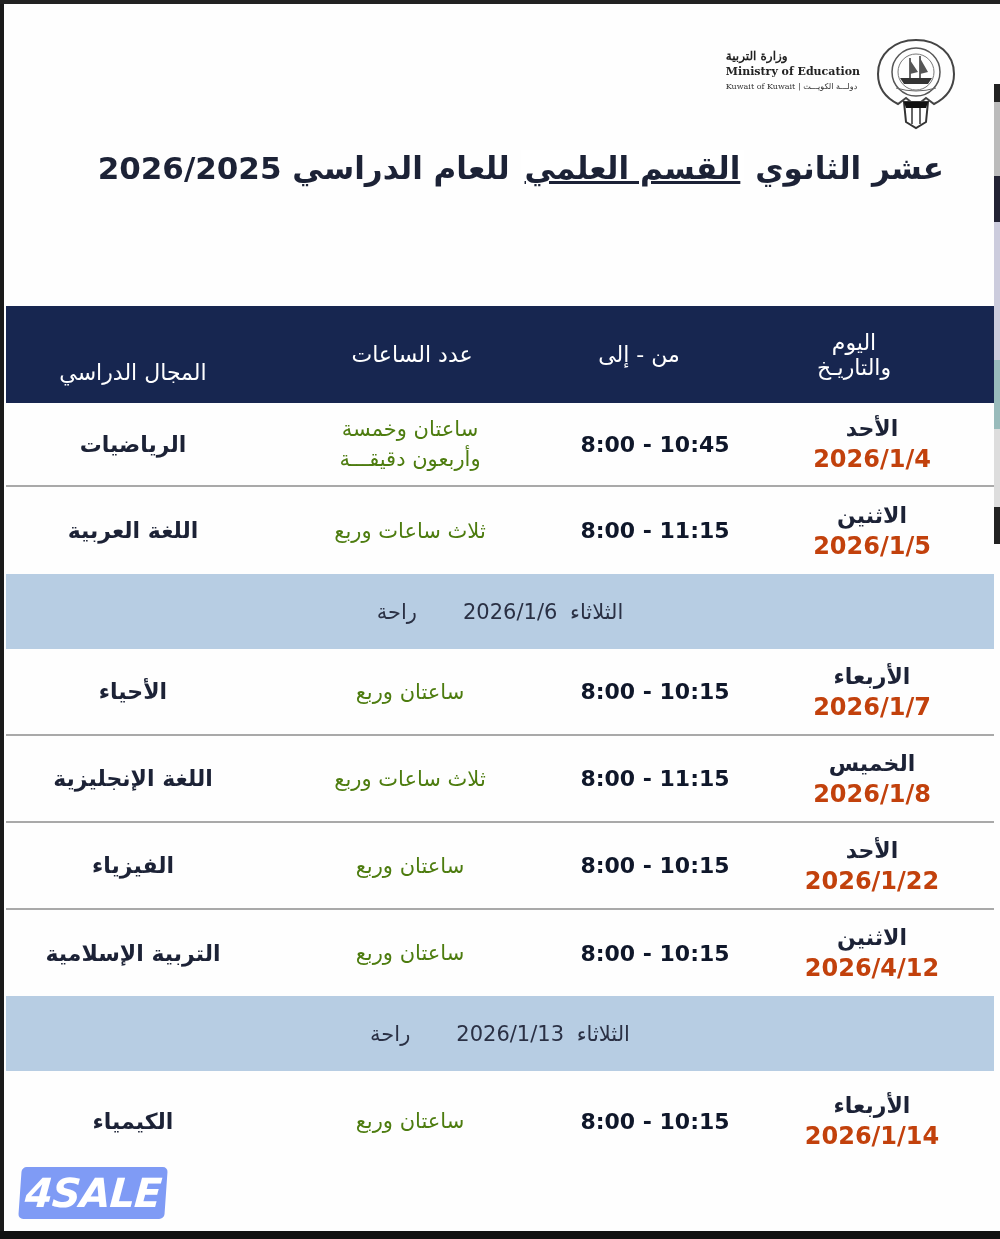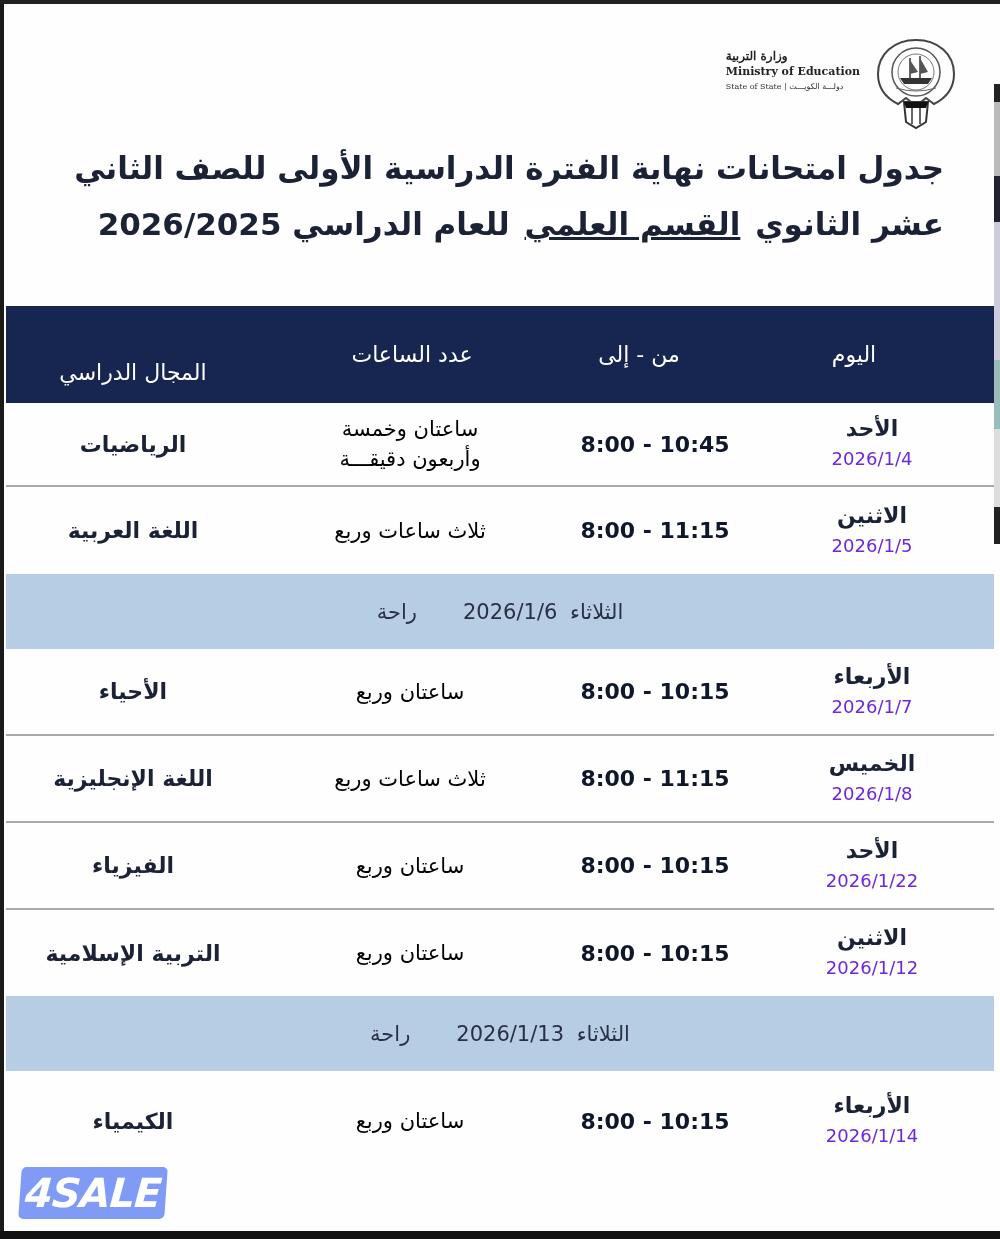--- a/index.html
+++ b/index.html
@@ -47,23 +47,23 @@
     }
     .row { display: flex; align-items: center; border-bottom: 2px solid #a9a9a9; background: #fefefe; }
     .row.no-border { border-bottom: none; }
     .c1 { width: 244px; text-align: center; }
     .c2 { width: 174px; text-align: center; }
     .c3 { width: 290px; text-align: center; }
     .c4 { width: 280px; text-align: center; }
     .thead .c1 { line-height: 30px; font-size: 22px; margin-top: 36px; }
 
     .day { font-weight: bold; font-size: 22px; color: #1c2236; line-height: 30px; }
-    .date { font-size: 18px; color: #6d28d9; line-height: 30px; direction: ltr; unicode-bidi: isolate; }
+    .date { font-size: 24px; color: #c2410c; line-height: 30px; direction: ltr; unicode-bidi: isolate; font-weight: bold; }
     .time { font-weight: bold; font-size: 22px; color: #0f172a; direction: ltr; unicode-bidi: isolate; }
-    .hours { font-size: 21px; color: #000000; line-height: 30px; }
+    .hours { font-size: 21px; color: #4d7c0f; line-height: 30px; }
     .subject { font-weight: bold; font-size: 22px; color: #1c2236; }
 
     .rest {
       height: 75px; background: #b7cde3; display: flex; align-items: center; justify-content: center;
       font-size: 21px; color: #2a3044; gap: 46px; direction: rtl;
     }
     .rest .rd { direction: rtl; }
     .rest .rdate { direction: ltr; unicode-bidi: isolate; margin-right: 6px; }
 
     .badge {
@@ -82,53 +82,53 @@
 <div class="top-bar"></div>
 <div class="page"></div>
 <div class="right-strip"></div>
 
 <div class="ministry">
   <div class="ar">وزارة التربية</div>
   <div class="en">Ministry of Education</div>
   <div class="state">
     <span>دولـــة الكويـــت</span>
     <span> | </span>
-    <span>State of State</span>
+    <span>Kuwait of Kuwait</span>
   </div>
 </div>
 <div class="emblem">
   <svg width="92" height="96" viewBox="0 0 92 96">
     <path d="M46 6 C24 6 8 20 8 40 C8 54 16 64 28 70 L36 64 L46 72 L56 64 L64 70 C76 64 84 54 84 40 C84 20 68 6 46 6 Z" fill="none" stroke="#444" stroke-width="2"></path>
     <circle cx="46" cy="38" r="24" fill="none" stroke="#555" stroke-width="1.5"></circle>
     <circle cx="46" cy="38" r="18" fill="none" stroke="#777" stroke-width="1"></circle>
     <path d="M30 44 L62 44 L58 50 L34 50 Z" fill="#333"></path>
     <line x1="40" y1="24" x2="40" y2="44" stroke="#333" stroke-width="1.5"></line>
     <line x1="50" y1="22" x2="50" y2="44" stroke="#333" stroke-width="1.5"></line>
     <path d="M40 26 L48 38 L40 40 Z M50 24 L58 38 L50 40 Z" fill="#555"></path>
     <path d="M26 54 Q46 60 66 54" fill="none" stroke="#666" stroke-width="1"></path>
     <path d="M34 68 L58 68 L56 88 L46 94 L36 88 Z" fill="#fff" stroke="#333" stroke-width="2"></path>
     <path d="M34 68 L58 68 L56 74 L36 74 Z" fill="#111"></path>
     <line x1="42" y1="74" x2="42" y2="90" stroke="#333" stroke-width="1.5"></line>
     <line x1="50" y1="74" x2="50" y2="90" stroke="#333" stroke-width="1.5"></line>
   </svg>
 </div>
 
 <div class="title">
-  <div>جدول امتحانات نهاية الفترة الدراسية الأولى للصف الثاني</div>
   <div>
     <span>عشر الثانوي</span>
     <span class="hl">القسم العلمي</span>
     <span>للعام الدراسي 2026/2025</span>
   </div>
 </div>
 
 <div class="table">
   <div class="thead">
     <div class="c4">
       <div>اليوم</div>
+      <div>والتاريـخ</div>
     </div>
     <div class="c2" style="width:150px">من - إلى</div>
     <div class="c3" style="width:304px">عدد الساعات</div>
     <div class="c1" style="width:254px">المجال الدراسي</div>
   </div>
 
   <div class="row" style="height:84px">
     <div class="c4" style="width:244px">
       <div class="day">الأحد</div>
       <div class="date">2026/1/4</div>
@@ -185,21 +185,21 @@
       <div class="date">2026/1/22</div>
     </div>
     <div class="c2 time" style="width:190px">8:00 - 10:15</div>
     <div class="c3 hours" style="width:300px">ساعتان وربع</div>
     <div class="c1 subject" style="width:254px">الفيزياء</div>
   </div>
 
   <div class="row no-border" style="height:86px">
     <div class="c4" style="width:244px">
       <div class="day">الاثنين</div>
-      <div class="date">2026/1/12</div>
+      <div class="date">2026/4/12</div>
     </div>
     <div class="c2 time" style="width:190px">8:00 - 10:15</div>
     <div class="c3 hours" style="width:300px">ساعتان وربع</div>
     <div class="c1 subject" style="width:254px">التربية الإسلامية</div>
   </div>
 
   <div class="rest">
     <div>
       <span class="rd">الثلاثاء</span>
       <span class="rdate">2026/1/13</span>

